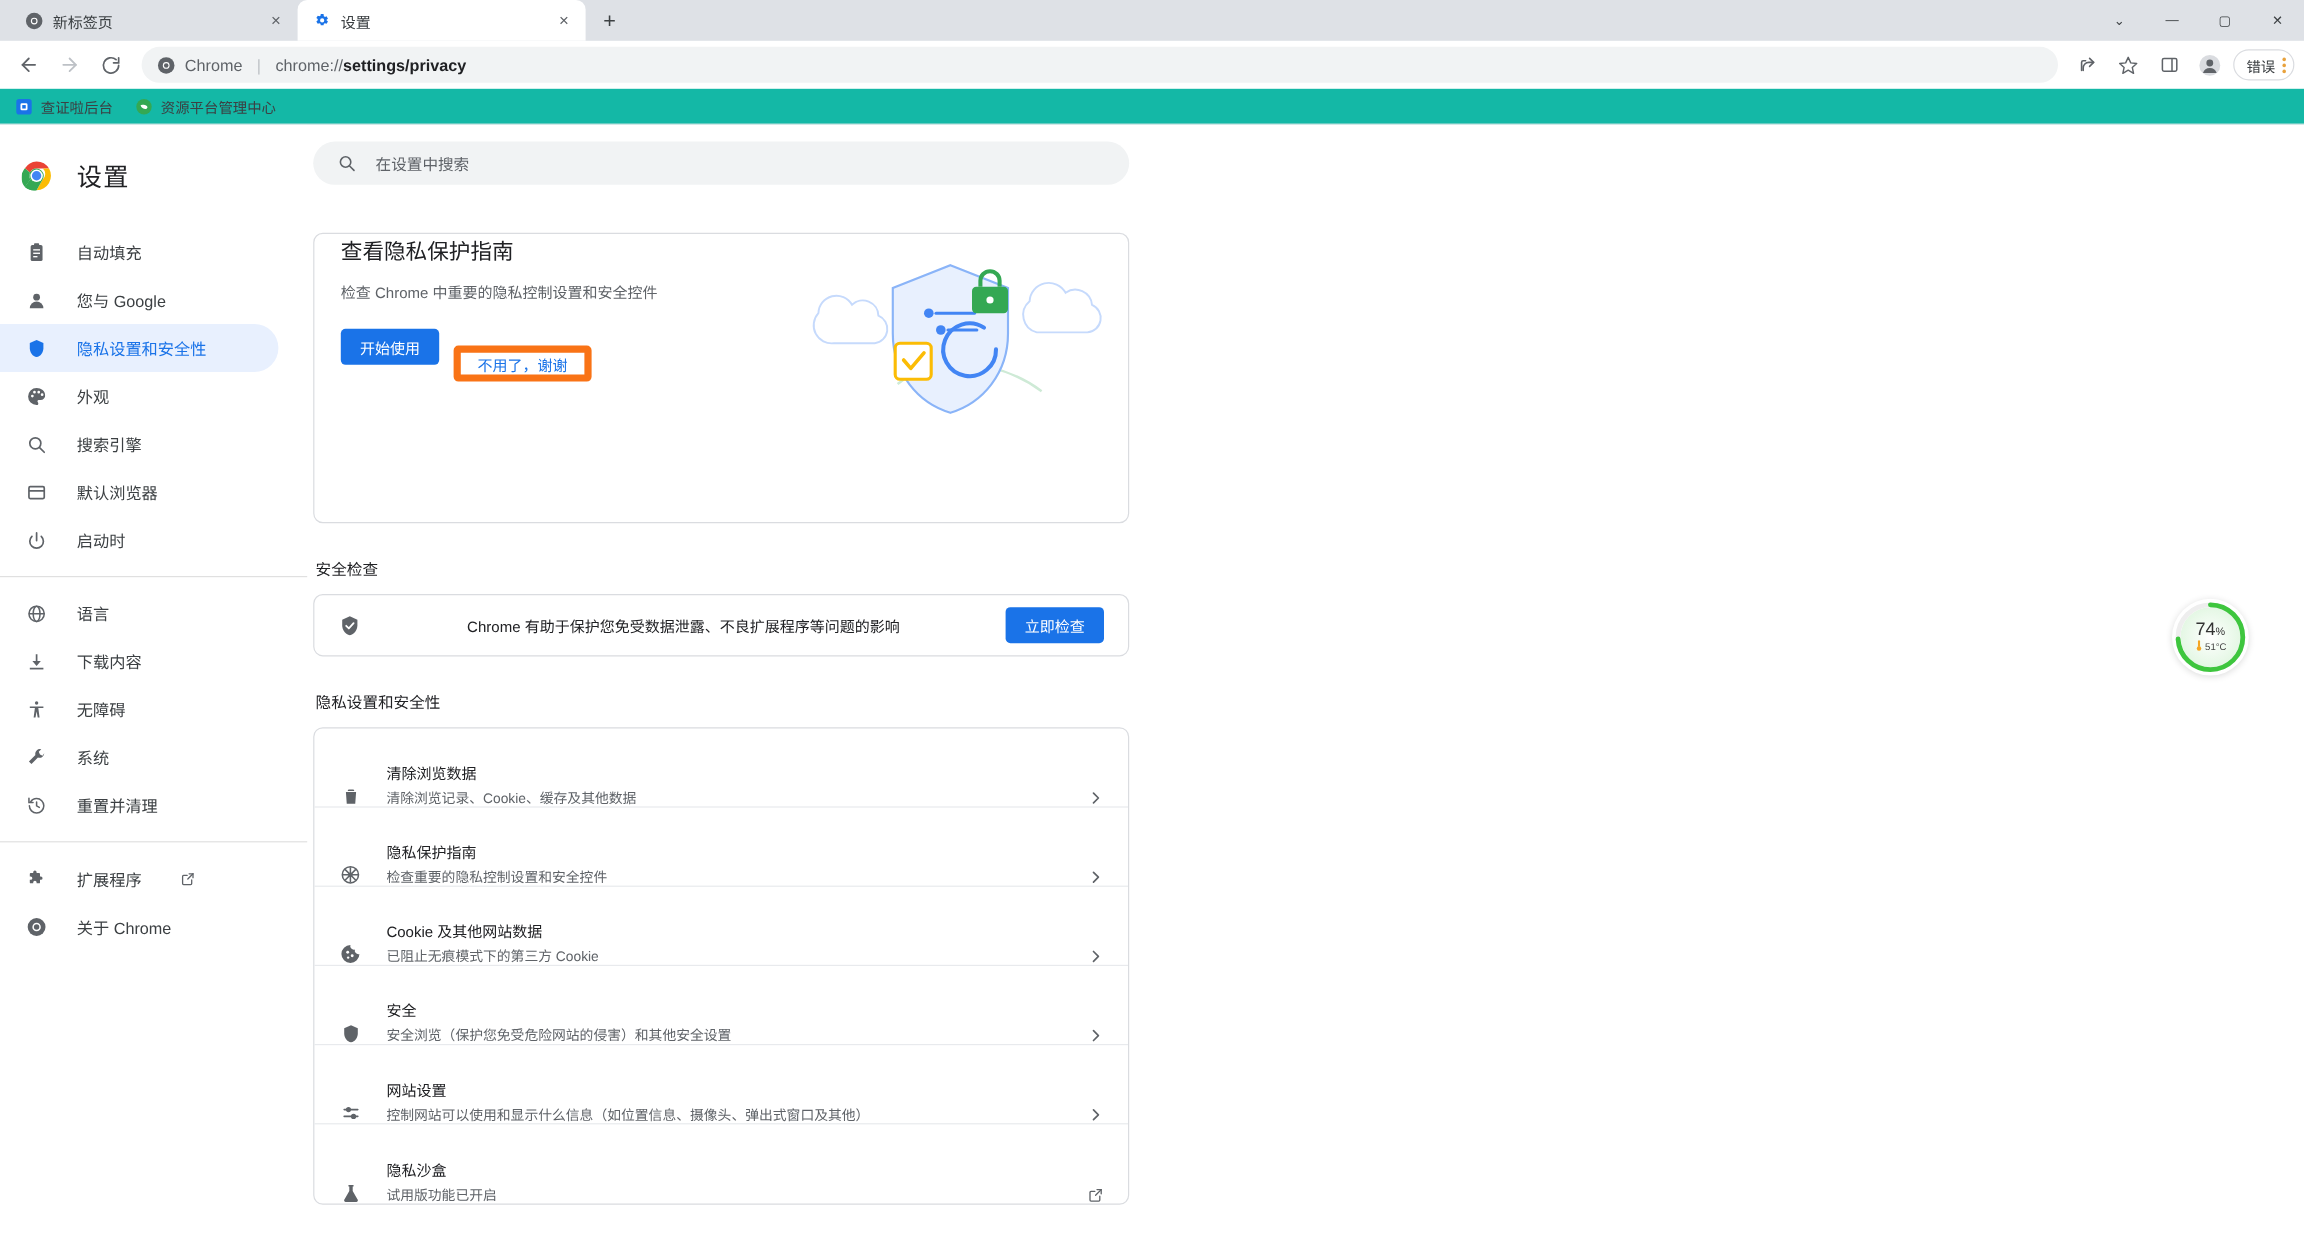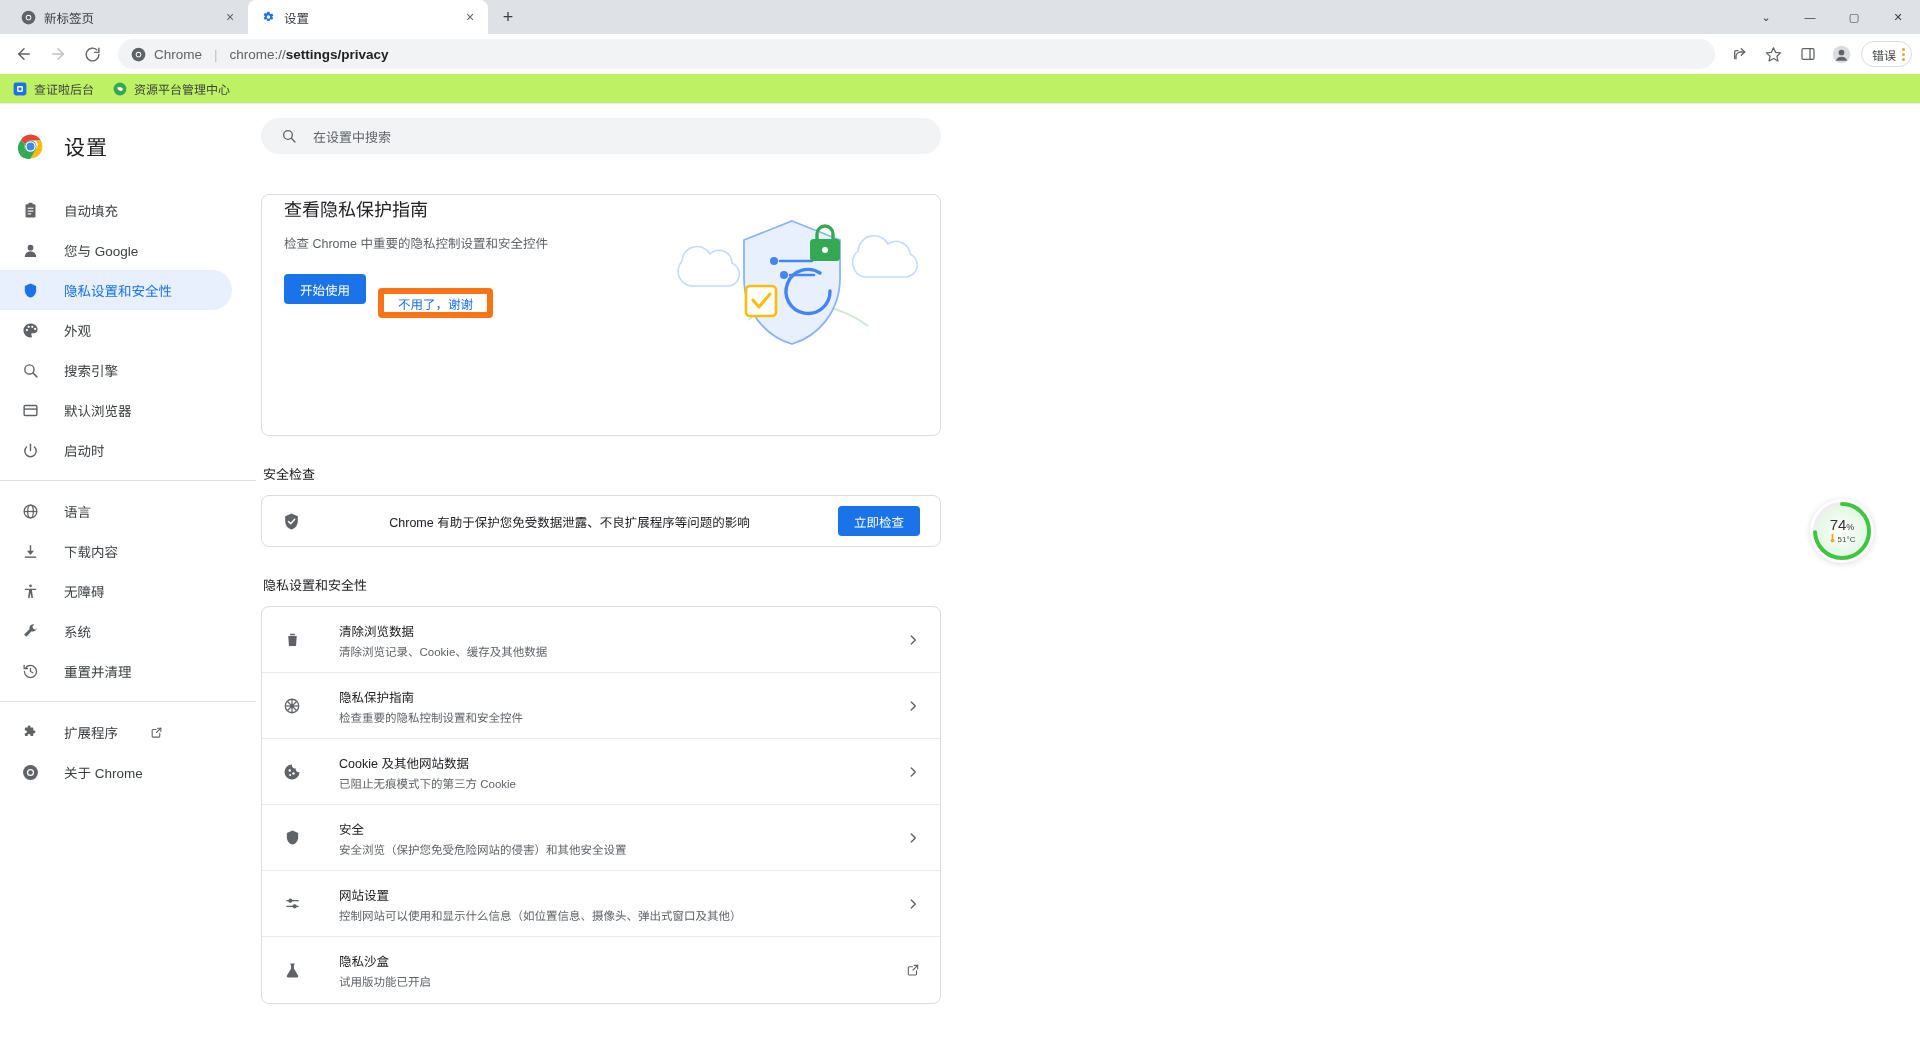--- a/index.html
+++ b/index.html
@@ -62,21 +62,21 @@
   .tb-icon { width: 30px; height: 30px; display: flex; align-items: center; justify-content: center; color: #5f6368; border-radius: 50%; }
   .profile-pill {
     display: flex; align-items: center; gap: 6px; height: 26px;
     border: 1px solid #dadce0; border-radius: 14px; padding: 0 6px 0 10px;
     font-size: 12px; color: #3c4043;
   }
   .kebab { display: flex; flex-direction: column; gap: 2px; }
   .kebab i { width: 3px; height: 3px; border-radius: 50%; background: #e8a23d; display: block; }
 
   .bookmarks {
-    height: 30px; background: #bef264; display: flex; align-items: center;
+    height: 30px; background: #14b8a6; display: flex; align-items: center;
     gap: 18px; padding: 0 12px; border-bottom: 1px solid #e8eaed;
   }
   .bm { display: flex; align-items: center; gap: 6px; font-size: 12px; color: #3c4043; }
   .bm-ico { width: 16px; height: 16px; display: flex; align-items: center; justify-content: center; }
 
   
   .page { flex: 1; display: flex; background: #ffffff; position: relative; overflow: hidden; }
 
   
   .sidebar { width: 256px; flex: 0 0 256px; padding-top: 14px; background: #fff; }
@@ -125,21 +125,21 @@
   }
   .promo-art { position: absolute; right: 18px; top: 8px; }
 
   .section-title { font-size: 13px; color: #202124; margin: 28px 0 12px 2px; }
 
   .safety-row { height: 50px; display: flex; align-items: center; padding: 0 20px; gap: 18px; }
   .safety-ico { color: #5f6368; display: flex; }
   .safety-text { flex: 1; font-size: 12.5px; color: #202124; text-align: center; }
 
   .list-row {
-    display: flex; align-items: center; gap: 37px;
+    display: flex; align-items: flex-end; gap: 20px;
     padding: 0 20px; height: 66px; border-bottom: 1px solid #e8eaed;
   }
   .list-row:last-child { border-bottom: none; }
   .row-ico { width: 20px; flex: 0 0 20px; display: flex; align-items: center; justify-content: center; color: #5f6368; }
   .row-body { flex: 1; }
   .row-title { font-size: 12.5px; color: #202124; margin-bottom: 3px; }
   .row-sub { font-size: 11.5px; color: #5f6368; }
   .row-end { color: #5f6368; display: flex; align-items: center; }
 
   

